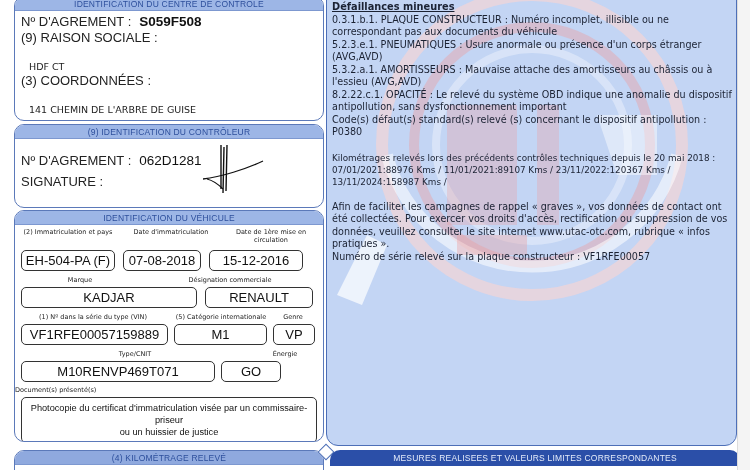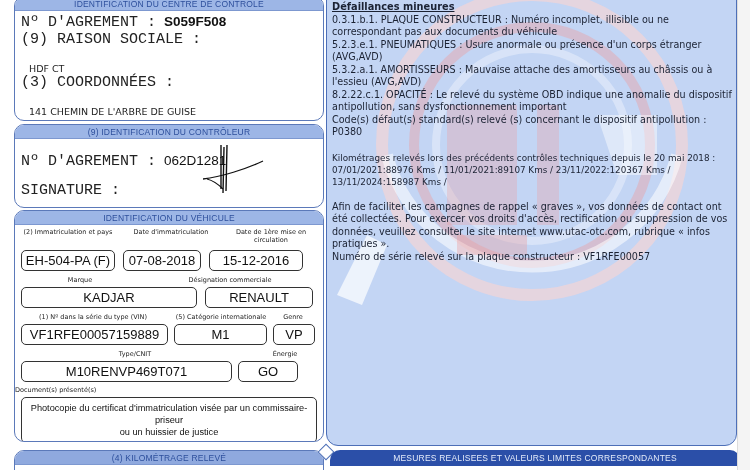--- a/index.html
+++ b/index.html
@@ -10,21 +10,21 @@
   .panel {
     position: absolute; left: 14px; width: 310px;
     background: #ffffff; border: 1.5px solid #5b79b9; border-radius: 10px;
     overflow: hidden;
   }
   .panel-head {
     height: 14px; background: #9db6e6; color: #2d4f9c;
     font-family: "Liberation Sans", sans-serif; font-size: 8.5px; text-align: center;
     line-height: 14px; letter-spacing: 0.2px; border-bottom: 1px solid #7d98d0;
   }
-  .lbl { font-family: Liberation Mono, monospace; font-size: 15px; color: #222; }
+  .lbl { font-family: Liberation Sans, sans-serif; font-size: 13px; color: #222; }
   .val { font-family: "DejaVu Sans", sans-serif; font-size: 9.5px; color: #222; margin-top: 16px; }
 
   #centre { top: -4px; height: 125px; }
   #centre .body { padding: 2px 6px; }
   #centre .agr-row { display: flex; align-items: baseline; gap: 8px; margin-top: 1px; }
   #centre .agr-val { font-family: "Liberation Sans", sans-serif; font-weight: bold; font-size: 13.5px; color: #111; }
   #centre .line { line-height: 12.5px; }
   #centre .ind { padding-left: 8px; }
 
   #controleur { top: 124px; height: 84px; }
@@ -89,21 +89,21 @@
   </div>
 </div>
 
 <div class="panel" id="controleur">
   <div class="panel-head">(9) IDENTIFICATION DU CONTRÔLEUR</div>
   <div class="body">
     <div class="agr-row">
       <span class="lbl">Nº D'AGREMENT :</span>
       <span class="agr-val">062D1281</span>
     </div>
-    <div class="lbl" style="margin-top:12px">SIGNATURE :</div>
+    <div class="lbl" style="margin-top:6px">SIGNATURE :</div>
     <svg class="sig" width="90" height="60" viewBox="0 0 90 60">
       <path d="M20 6 L20 50 M23 8 L22 54 M26 6 L25 52" stroke="#111" stroke-width="1.4" fill="none"></path>
       <path d="M2 40 C 20 38, 45 30, 62 22" stroke="#111" stroke-width="1.3" fill="none"></path>
       <path d="M6 40 C 14 42, 18 46, 22 50" stroke="#111" stroke-width="1.2" fill="none"></path>
     </svg>
   </div>
 </div>
 
 <div class="panel" id="vehicule">
   <div class="panel-head">IDENTIFICATION DU VÉHICULE</div>
@@ -137,21 +137,21 @@
     <div class="vbox" style="width:147px">VF1RFE00057159889</div>
     <div class="vbox" style="width:93px">M1</div>
     <div class="vbox" style="width:42px">VP</div>
   </div>
 
   <div class="vrow-labels" style="margin-top:5px;">
     <div style="width:240px">Type/CNIT</div>
     <div style="width:60px">Énergie</div>
   </div>
   <div class="vrow-boxes" style="margin-top:3px; gap:6px; padding-left:6px;">
-    <div class="vbox" style="width:211px">M10RENVP469T071</div>
+    <div class="vbox" style="width:194px">M10RENVP469T071</div>
     <div class="vbox" style="width:60px">GO</div>
   </div>
 
   <div class="vrow-labels" style="margin-top:4px; justify-content:flex-start;">
     <div>Document(s) présenté(s)</div>
   </div>
   <div class="docbox">Photocopie du certificat d'immatriculation visée par un commissaire-priseur
 ou un huissier de justice</div>
 </div>
 

